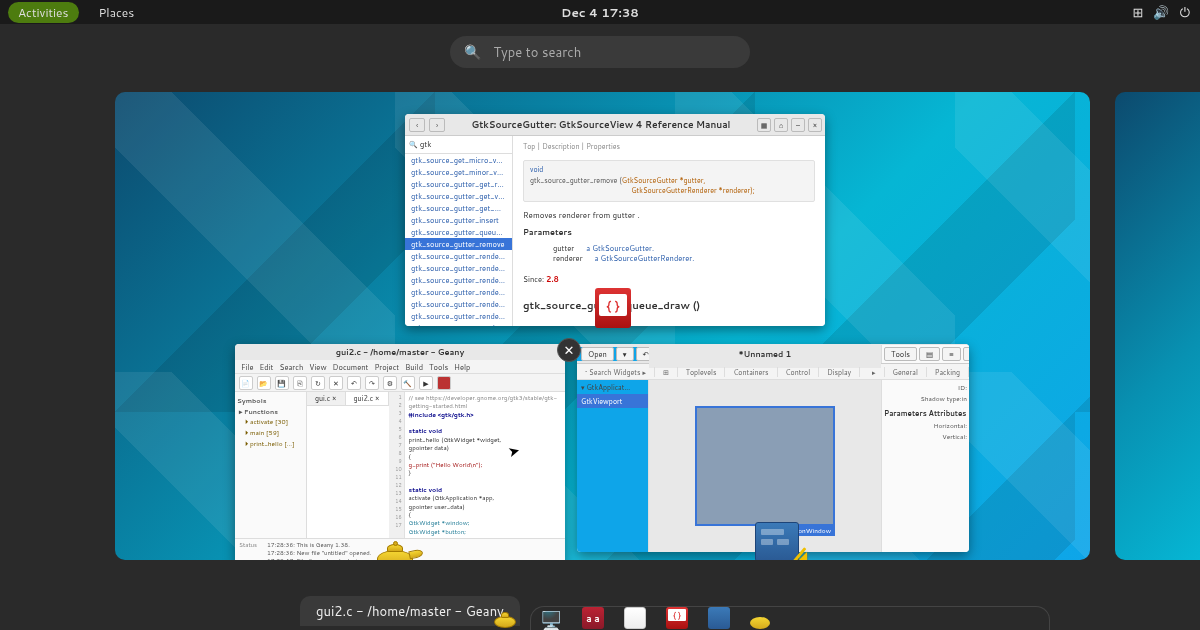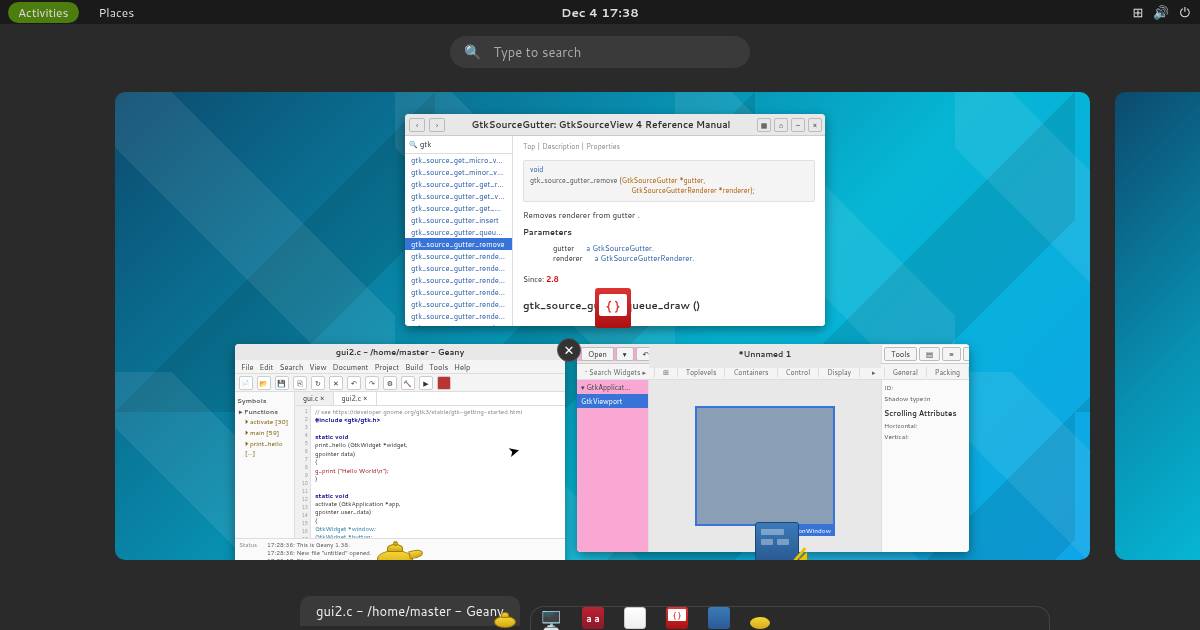--- a/index.html
+++ b/index.html
@@ -61,24 +61,24 @@
 .appbadge .book::after { content: "{ }"; position: absolute; top: 6px; left: 4px; right: 4px; height: 22px; background: #fff; border-radius: 2px; display:flex; align-items:center; justify-content:center; color:#d33; font-weight:bold; font-size:12px; }
 
 
 .geany { top: 252px; left: 120px; width: 330px; height: 220px; }
 .geany .titlebar { height: 16px; background: #e8e8e8; display:flex; align-items:center; justify-content:center; font-size:8px; color:#333; font-weight:600; }
 .geany .menubar { height: 14px; background: #f4f4f4; border-bottom:1px solid #ddd; display:flex; gap:6px; padding:0 6px; font-size:7.5px; align-items:center; color:#444; }
 .geany .menubar span { cursor:pointer; }
 .geany .toolbar { height: 18px; background: #f4f4f4; border-bottom:1px solid #ddd; display:flex; gap:4px; padding:2px 4px; align-items:center; }
 .geany .toolbar .tb { width:14px; height:14px; border:1px solid #ccc; border-radius:2px; background:#fff; font-size:7px; display:flex;align-items:center;justify-content:center; }
 .geany .main { display:flex; height: calc(100% - 74px); }
-.geany .side { width: 60px; border-right:1px solid #ddd; background:#fafafa; font-size:6.5px; padding:2px; }
+.geany .side { width: 72px; border-right:1px solid #ddd; background:#fafafa; font-size:6.5px; padding:2px; }
 .geany .side .hdr { font-weight:600; padding:2px 0; color:#555; }
 .geany .side .fn { color:#7a5c00; padding:1px 0 1px 8px; }
-.geany .editor { flex:1; background:#fff; display:flex; flex-direction:column; }
+.geany .editor { flex:1; background:#fff; display:flex; flex-direction:row; }
 .geany .tabs { height:14px; border-bottom:1px solid #ddd; display:flex; font-size:7px; }
 .geany .tabs .tab { padding:1px 8px; border-right:1px solid #ddd; background:#f0f0f0; }
 .geany .tabs .tab.act { background:#fff; }
 .geany .code { flex:1; font-family:monospace; font-size:6.2px; padding:2px; line-height:1.35; overflow:hidden; position:relative; }
 .geany .code .gutter { position:absolute; left:0; top:0; bottom:0; width:16px; background:#f0f0f0; border-right:1px solid #e0e0e0; font-size:5px; color:#999; text-align:right; padding:2px 2px 0 0; line-height:1.6; }
 .geany .code .txt { margin-left:18px; color:#333; }
 .geany .code .kw { color:#008; font-weight:bold; }
 .geany .code .str { color:#a31515; }
 .geany .code .com { color:#888; }
 .geany .code .typ { color:#267f99; }
@@ -95,28 +95,28 @@
 
 .glade { top: 252px; left: 462px; width: 392px; height: 208px; }
 .glade .titlebar { height: 20px; background: #e8e8e8; border-bottom:1px solid #ccc; display:flex; align-items:center; font-size:8px; }
 .glade .titlebar .left { display:flex; gap:2px; padding-left:4px; }
 .glade .titlebar .btn { padding:1px 6px; border:1px solid #bbb; border-radius:2px; background:#f4f4f4; font-size:7.5px; }
 .glade .titlebar .center { flex:1; text-align:center; font-weight:600; }
 .glade .titlebar .right { display:flex; gap:2px; padding-right:4px; }
 .glade .toolbar2 { height:16px; background:#f4f4f4; border-bottom:1px solid #ddd; display:flex; font-size:7px; align-items:center; }
 .glade .toolbar2 .seg { padding:0 8px; border-right:1px solid #ddd; color:#666; cursor:pointer; }
 .glade .body { display:flex; height:calc(100% - 36px); }
-.glade .left { width:72px; border-right:1px solid #ddd; background:#f9a8d4; font-size:7px; }
+.glade .left { width:72px; border-right:1px solid #ddd; background:#0ea5e9; font-size:7px; }
 .glade .left .row { padding:2px 4px; color:#444; }
 .glade .left .row.sel { background:#3874d8; color:#fff; }
 .glade .center { flex:1; background:#e8e8e8; display:flex; align-items:center; justify-content:center; padding:8px; }
 .glade .canvas { width:140px; height:120px; background:#8a9eb5; border:2px solid #3874d8; position:relative; }
 .glade .canvas .lbl { position:absolute; bottom:-12px; right:-2px; background:#3874d8; color:#fff; font-size:6.5px; padding:1px 4px; }
 .glade .right { width:88px; border-left:1px solid #ddd; background:#fafafa; font-size:7px; padding:2px; }
-.glade .right .prop { display:flex; justify-content:flex-start; padding:1px 0; font-size:6.5px; color:#555; }
+.glade .right .prop { display:flex; justify-content:flex-end; padding:1px 0; font-size:6.5px; color:#555; }
 .glade .right .grp { font-weight:600; margin:4px 0 2px; font-size:7px; }
 
 .glade-icon { position:absolute; top:430px; left:640px; width:48px; height:48px; }
 .glade-icon .sq { width:44px; height:40px; background:linear-gradient(180deg,#3b7ab8,#2a5a94); border-radius:3px; position:relative; border:1px solid #1d4478; }
 .glade-icon .sq::before { content:""; position:absolute; top:6px; left:5px; right:14px; height:6px; background:rgba(255,255,255,0.35); border-radius:1px; }
 .glade-icon .sq::after { content:""; position:absolute; top:16px; left:5px; width:12px; height:6px; background:rgba(255,255,255,0.35); border-radius:1px; box-shadow: 16px 0 rgba(255,255,255,0.35); }
 .glade-icon .tri { position:absolute; bottom:-2px; right:-4px; width:0; height:0; border-left:20px solid transparent; border-bottom:20px solid #f0c000; filter:drop-shadow(0 0 1px #a57c00); }
 .glade-icon .pencil { position:absolute; bottom:6px; right:2px; width:3px; height:18px; background:#f0c000; transform:rotate(40deg); border-radius:1px; }
 
 
@@ -377,21 +377,21 @@
         <div id="glade-props">
             <div class="prop">
               <span>ID:</span>
               <span></span>
             </div>
             <div class="prop">
               <span>Shadow type:</span>
               <span>in</span>
             </div>
           </div>
-        <div class="grp">Scrolling Attributes</div>
+        <div class="grp">Parameters Attributes</div>
         <div id="glade-sprops">
             <div class="prop">
               <span>Horizontal:</span>
               <span></span>
             </div>
             <div class="prop">
               <span>Vertical:</span>
               <span></span>
             </div>
           </div>

